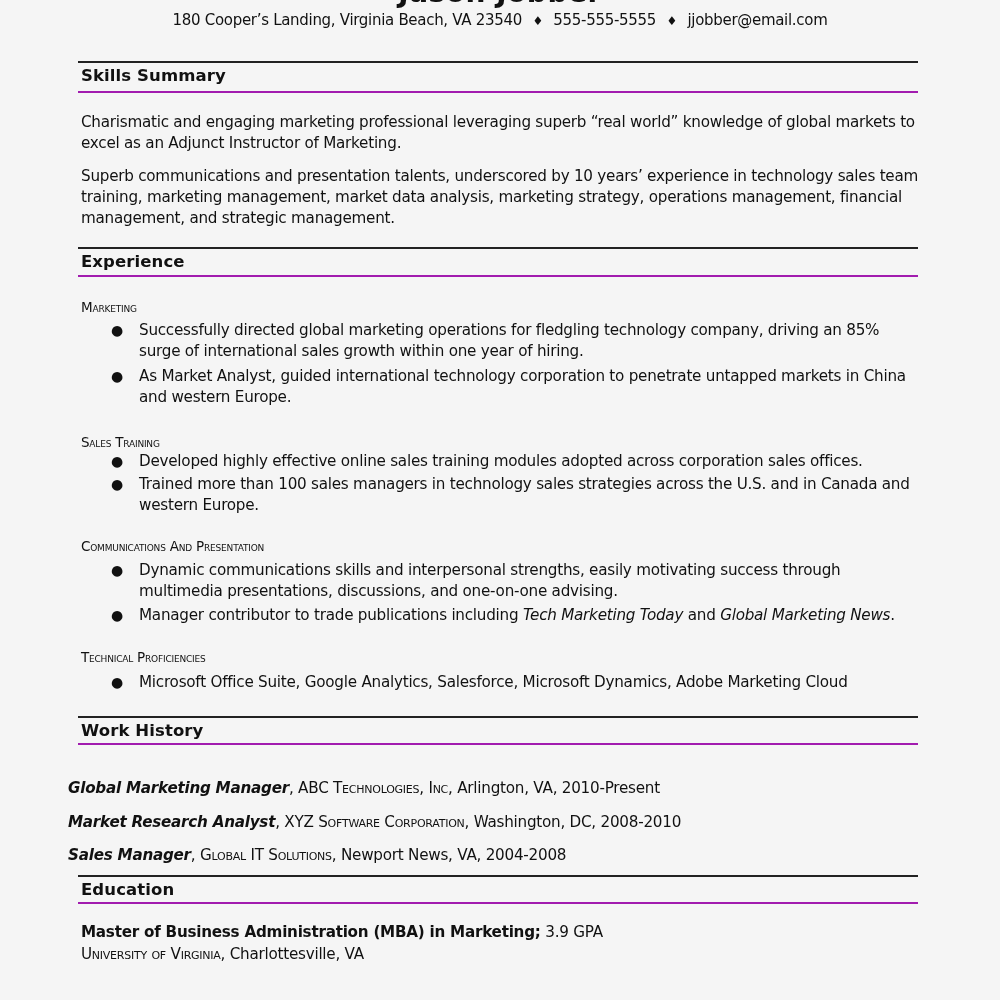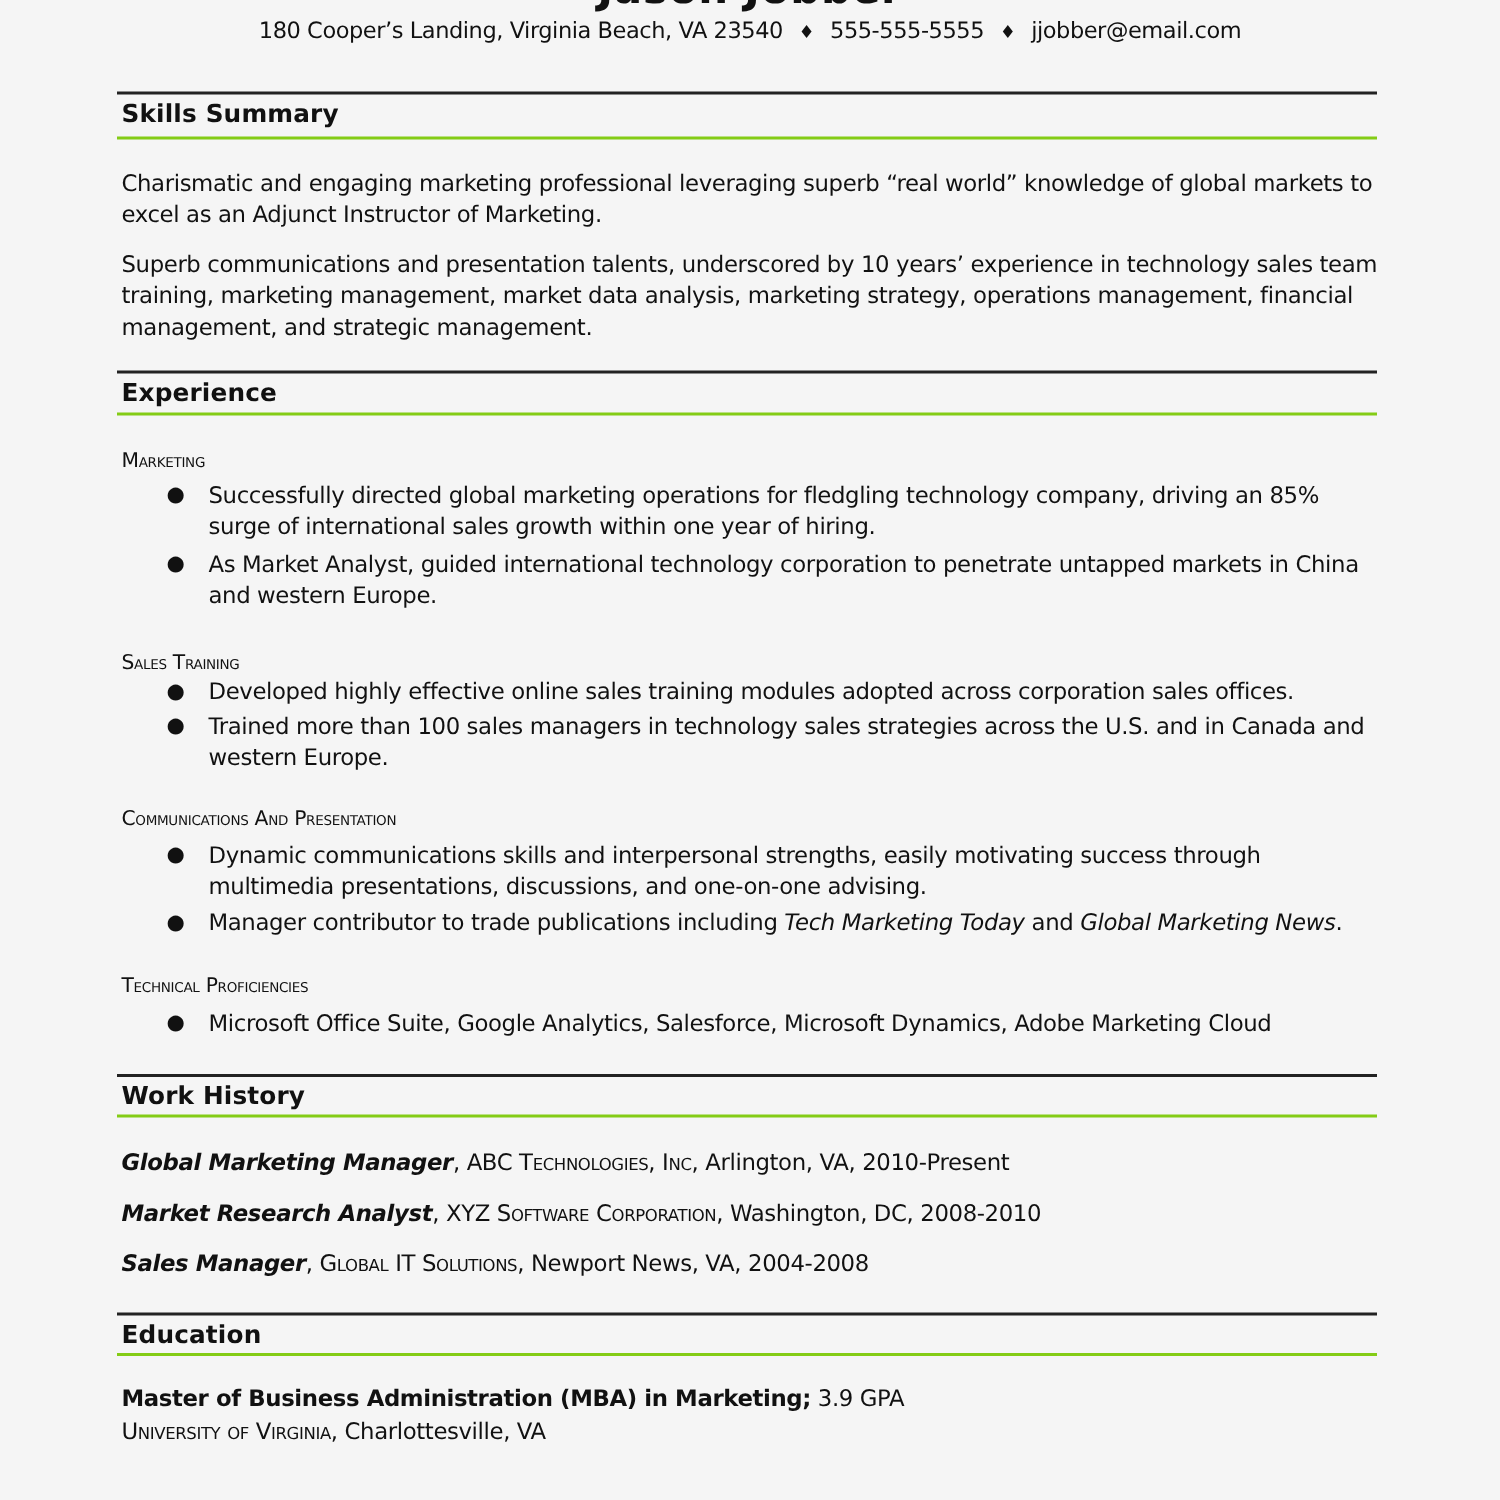--- a/index.html
+++ b/index.html
@@ -39,21 +39,21 @@
       text-align: center;
       font-size: 15px;
       letter-spacing: -0.3px;
     }
     .contact .sep { padding: 0 6px; font-size: 12px; }
     .section-head {
       position: absolute;
       left: 78px;
       width: 840px;
       border-top: 2px solid #222;
-      border-bottom: 2px solid #84cc16;
+      border-bottom: 2px solid #a21caf;
       box-sizing: border-box;
     }
     .section-head span {
       position: absolute;
       left: 3px;
       font-size: 16.5px;
       font-weight: bold;
       letter-spacing: 0.1px;
     }
     .para {
@@ -85,24 +85,25 @@
       left: 0;
       top: 0;
       font-size: 14px;
     }
     .bullet .txt {
       display: block;
       margin-left: 28px;
     }
     .job {
       position: absolute;
-      left: 81px;
+      left: 68px;
       font-size: 15.2px;
       letter-spacing: -0.25px;
       white-space: nowrap;
+      margin-top: 13px;
     }
     .job .title { font-weight: bold; font-style: italic; }
     .job .company { font-variant: small-caps; }
     .edu {
       position: absolute;
       left: 81px;
       font-size: 15.2px;
       letter-spacing: -0.25px;
       white-space: nowrap;
     }

